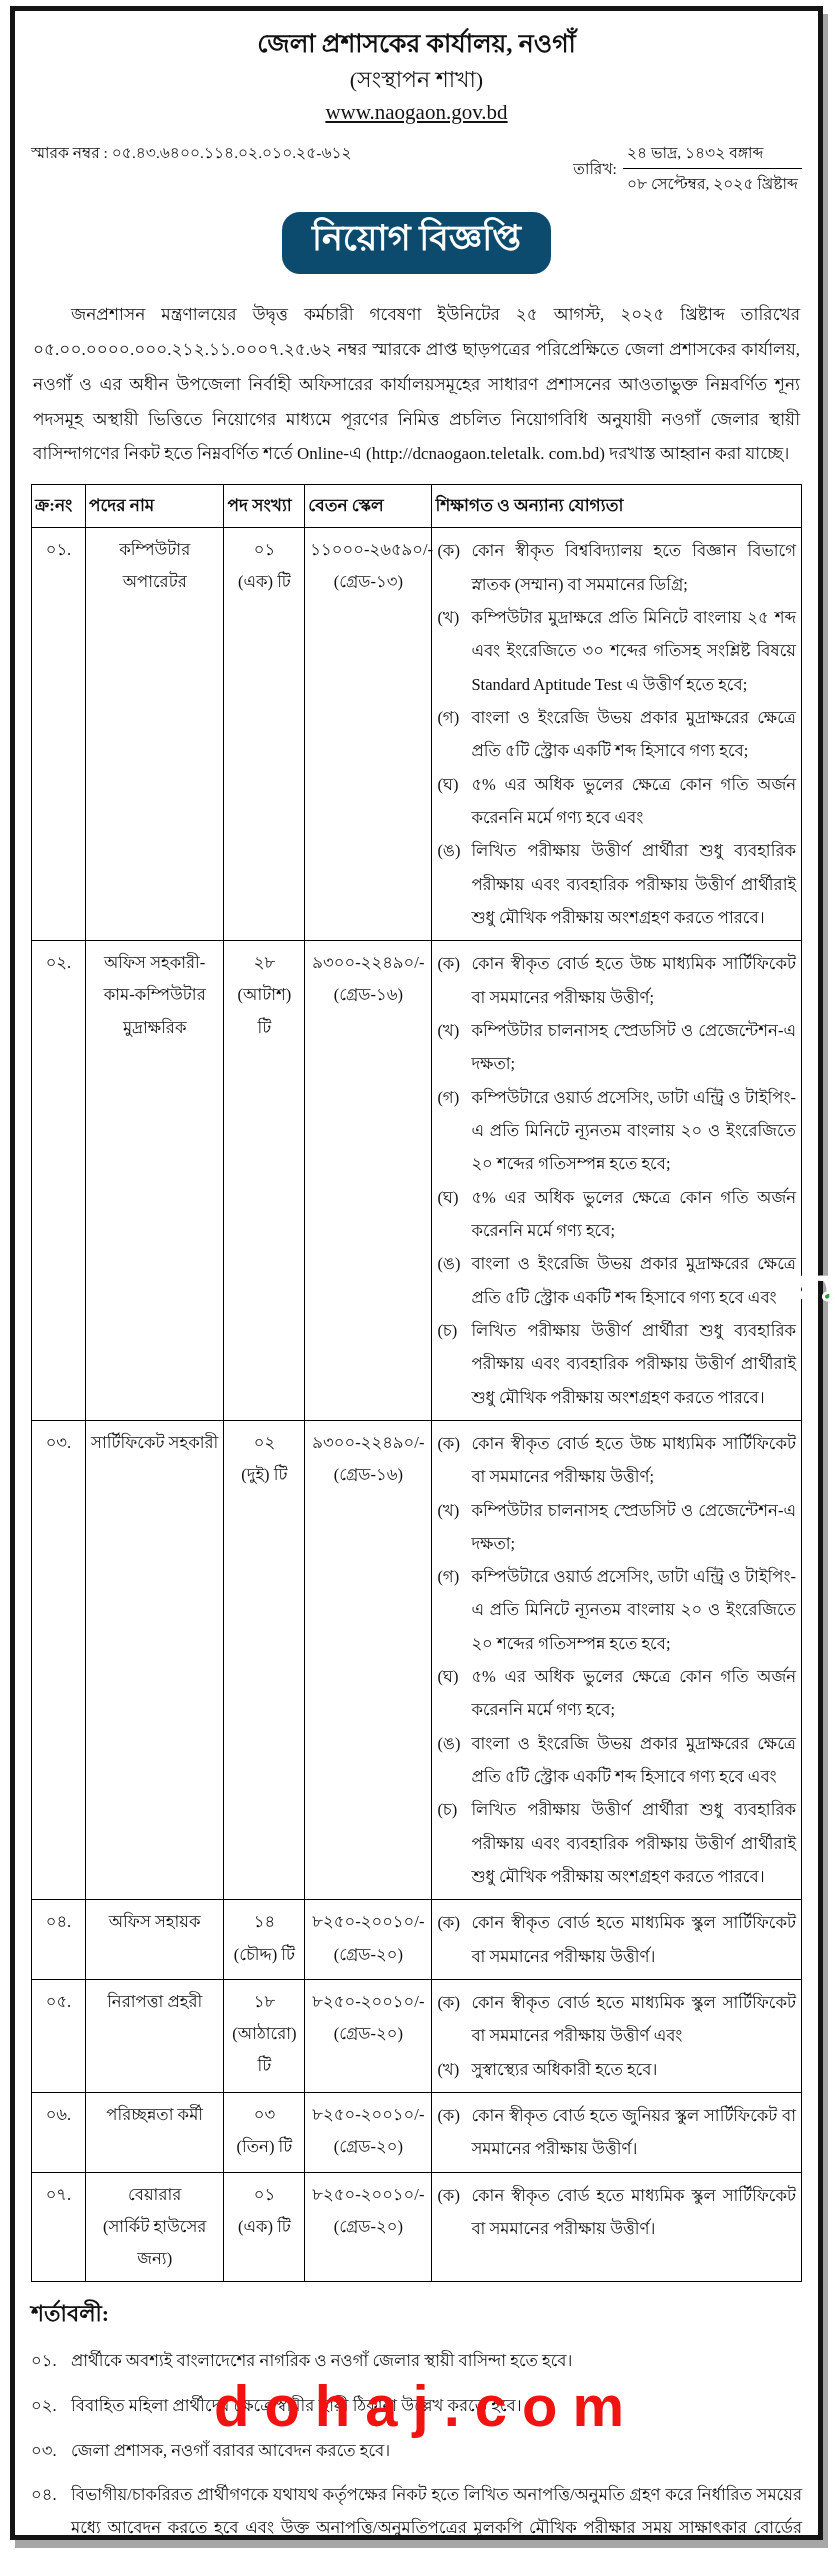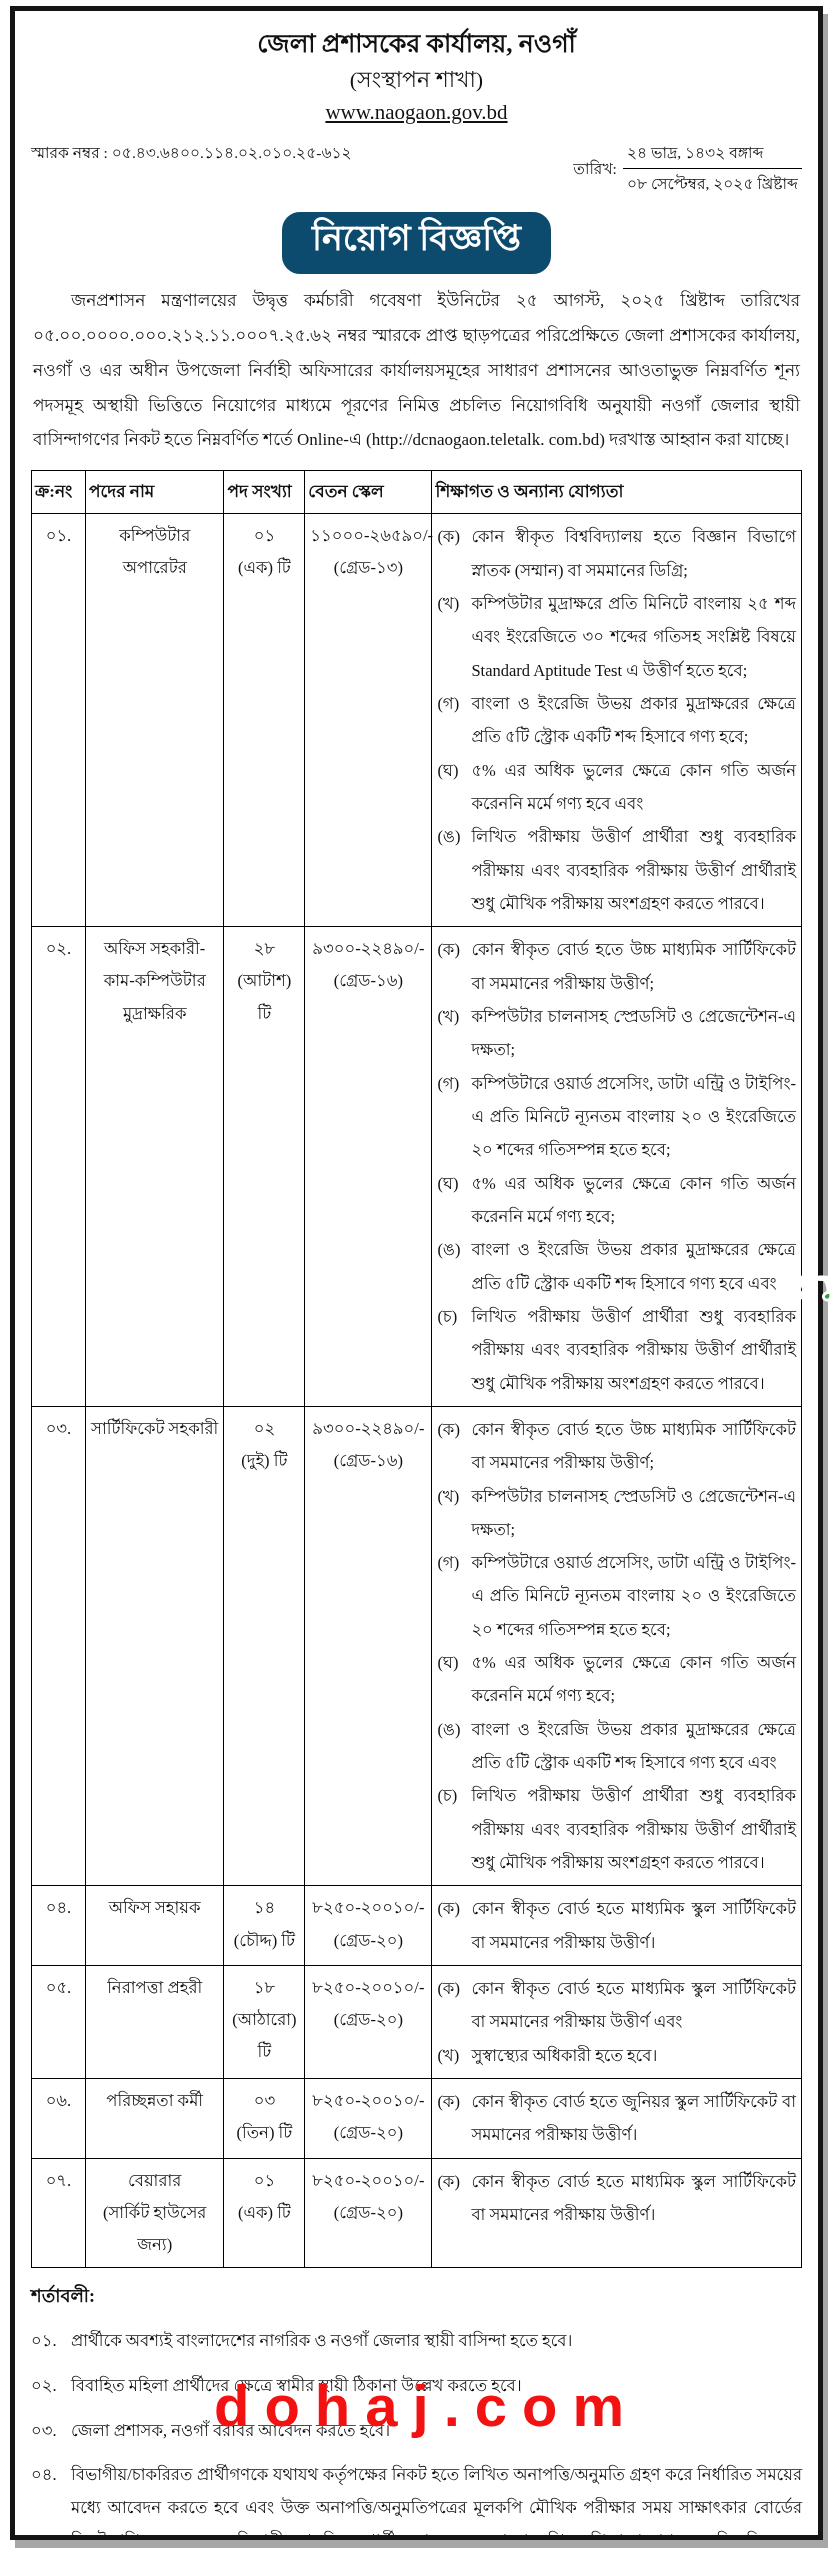--- a/index.html
+++ b/index.html
@@ -24,34 +24,34 @@
   .date-block{display:flex;gap:6px;align-items:center;}
   .date-stack{display:inline-flex;flex-direction:column;text-align:left;}
   .date-top{border-bottom:1.5px solid #000;padding:0 4px 1px 4px;}
   .date-bottom{padding:3px 4px 0 4px;}
   .badge{
     width:fit-content;margin:14px auto 8px;background:#0c4a6e;color:#fff;
     font-size:35px;font-weight:700;padding:6px 30px 14px;border-radius:18px;line-height:1.2;
   }
   
   .intro{
-    margin:10px 2px 12px;text-align:justify;font-size:17px;line-height:2.05;text-indent:38px;
+    margin:24px 2px 12px;text-align:justify;font-size:17px;line-height:2.05;text-indent:38px;
   }
   
   table{width:100%;border-collapse:collapse;table-layout:fixed;}
   .vtable th,.vtable td,.qtable th,.qtable td{border:1.6px solid #000;vertical-align:top;}
   .vtable th{font-size:17px;font-weight:700;padding:7px 3px;text-align:left;}
   .vtable td{font-size:16.5px;padding:6px 5px;}
   td.c{text-align:center;line-height:1.95;}
   .qual{display:flex;gap:6px;line-height:2.02;}
   .qlabel{flex:0 0 28px;}
   .qtext{flex:1;text-align:justify;}
   
   .conditions{font-size:16.5px;margin-top:14px;}
-  .cond-heading{font-weight:700;font-size:18px;margin:11px 0 6px;}
+  .cond-heading{font-weight:700;font-size:22px;margin:11px 0 6px;}
   .cond-item{display:flex;gap:8px;margin-top:12px;line-height:1.98;}
   .cond-num{flex:0 0 32px;}
   .cond-text{flex:1;text-align:justify;}
   
   .wm-red{
     position:absolute;left:214px;top:2372px;z-index:6;
     color:#f21212;font-size:58px;font-weight:700;letter-spacing:15px;
     font-family:"Liberation Sans","DejaVu Sans",sans-serif;
   }
   .wm-green{

